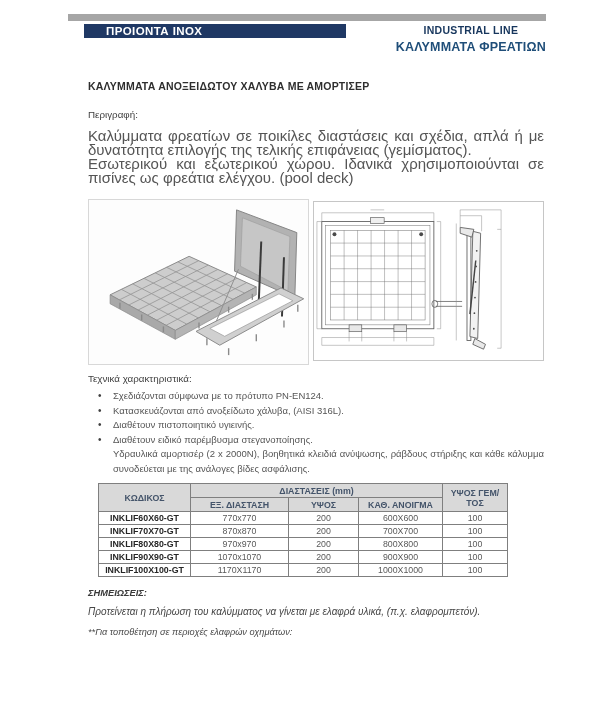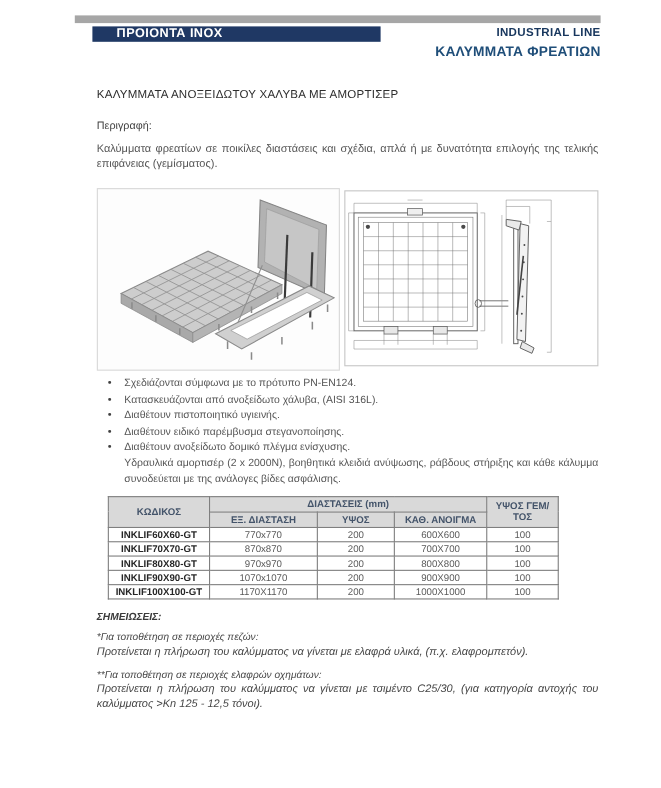--- a/index.html
+++ b/index.html
@@ -3,29 +3,29 @@
 <meta charset="utf-8">
 <style>
   html,body{margin:0;padding:0;background:#ffffff;}
   .page{position:relative;width:601px;height:716px;background:#ffffff;overflow:hidden;
         font-family:"Liberation Sans",sans-serif;color:#4d4d4d;}
   
   .topbar{position:absolute;left:68px;top:14px;width:478px;height:7px;background:#a6a6a6;}
   .brandbox{position:absolute;left:84px;top:24px;width:262px;height:14px;background:#1f3864;
             box-sizing:border-box;padding-left:22px;display:flex;align-items:center;}
   .brandbox span{color:#ffffff;font-weight:bold;font-size:11.5px;letter-spacing:.4px;}
-  .hdr-right{position:absolute;right:55px;top:25px;text-align:right;line-height:1;}
+  .hdr-right{position:absolute;right:55px;top:25px;text-align:center;line-height:1;}
   .hdr-line1{font-size:10.5px;font-weight:bold;color:#17365d;letter-spacing:.3px;}
   .hdr-line2{font-size:12.5px;font-weight:bold;color:#1f4e79;margin-top:5px;letter-spacing:.2px;}
   
   .content{position:absolute;left:88px;top:80px;width:456px;}
-  .page-title{font-size:10.5px;font-weight:normal;color:#2e2e2e;letter-spacing:.2px;margin:0;}
+  .page-title{font-size:10.5px;font-weight:bold;color:#2e2e2e;letter-spacing:.2px;margin:0;}
   .sec-head{font-size:9.8px;font-weight:normal;color:#3f3f3f;margin:0;}
   .desc-head{margin-top:17px;}
-  .para{font-size:10px;line-height:14px;text-align:justify;margin:0;color:#555555;}
+  .para{font-size:15px;line-height:14px;text-align:justify;margin:0;color:#555555;}
   .p1{margin-top:9px;}
   .note-underline{font-size:9.5px;line-height:14px;font-style:italic;font-weight:600;
                   text-decoration:underline;color:#454545;margin-top:1px;}
   
   .figures{display:flex;align-items:flex-start;margin-top:14px;}
   .fig-photo{width:219px;height:164px;border:1px solid #d8d8d8;background:#fdfdfd;}
   .fig-draw{width:229px;height:158px;border:1px solid #c6c6c6;background:#ffffff;margin-left:4px;margin-top:2px;}
   .fig-photo svg,.fig-draw svg{display:block;}
   
   .specs-head{margin-top:8px;}
@@ -63,20 +63,21 @@
     <div class="hdr-line1">INDUSTRIAL LINE</div>
     <div class="hdr-line2">ΚΑΛΥΜΜΑΤΑ ΦΡΕΑΤΙΩΝ</div>
   </div>
 
   <div class="content">
 
     <div class="page-title">ΚΑΛΥΜΜΑΤΑ ΑΝΟΞΕΙΔΩΤΟΥ ΧΑΛΥΒΑ ΜΕ ΑΜΟΡΤΙΣΕΡ</div>
 
     <div class="sec-head desc-head">Περιγραφή:</div>
     <p class="para p1">Καλύμματα φρεατίων σε ποικίλες διαστάσεις και σχέδια, απλά ή με δυνατότητα επιλογής της τελικής επιφάνειας (γεμίσματος).</p>
+    <p class="para">Εσωτερικού και εξωτερικού χώρου. Ιδανικά χρησιμοποιούνται σε πισίνες ως φρεάτια ελέγχου. (pool deck)</p>
 
     <div class="figures">
 
       <div class="fig-photo">
         <svg width="219" height="164" viewBox="0 0 219 166">
 
           <polygon points="20,96 100,57 168,88 86,132" fill="#cdcdcd" stroke="#8a8a8a" stroke-width="1"></polygon>
           <polygon points="20,96 86,132 86,141 20,105" fill="#a9a9a9" stroke="#8a8a8a" stroke-width="0.7"></polygon>
           <polygon points="86,132 168,88 168,96 86,141" fill="#b4b4b4" stroke="#8a8a8a" stroke-width="0.7"></polygon>
           <g stroke="#949494" stroke-width="0.8">
@@ -205,26 +206,26 @@
               <line x1="150" y1="8" x2="192" y2="8"></line>
             <line x1="150" y1="8" x2="150" y2="26"></line>
               <line x1="172" y1="14" x2="172" y2="30"></line>
               <line x1="192" y1="8" x2="192" y2="28"></line>
             <line x1="146" y1="22" x2="146" y2="142"></line>
           </g>
         </svg>
       </div>
     </div>
 
+    <div class="sec-head specs-head">Τεχνικά χαρακτηριστικά:</div>
     <ul class="specs">
       <li>Σχεδιάζονται σύμφωνα με το πρότυπο PN-EN124.</li>
       <li>Κατασκευάζονται από ανοξείδωτο χάλυβα, (AISI 316L).</li>
       <li>Διαθέτουν πιστοποιητικό υγιεινής.</li>
       <li>Διαθέτουν ειδικό παρέμβυσμα στεγανοποίησης.</li>
-      <li>Διαθέτουν ανοξείδωτο δομικό πλέγμα ενίσχυσης.</li>
     </ul>
     <p class="spec-cont">Υδραυλικά αμορτισέρ (2 x 2000N), βοηθητικά κλειδιά ανύψωσης, ράβδους στήριξης και κάθε κάλυμμα συνοδεύεται με της ανάλογες βίδες ασφάλισης.</p>
 
     <table class="spec-table">
       <colgroup>
         <col class="col-code">
           <col class="col-ext">
           <col class="col-h">
           <col class="col-clear">
           <col class="col-fill">
@@ -276,24 +277,22 @@
           <td class="val-cell">200</td>
           <td class="val-cell">1000X1000</td>
           <td class="val-cell">100</td>
         </tr>
       </tbody>
     </table>
 
     <div class="notes">
       <div class="notes-head">ΣΗΜΕΙΩΣΕΙΣ:</div>
       <div class="note-group">
-        <div class="note-lead">*Για τοποθέτηση σε περιοχές πεζών:</div>
         <div class="note-body">Προτείνεται η πλήρωση του καλύμματος να γίνεται με ελαφρά υλικά, (π.χ. ελαφρομπετόν).</div>
       </div>
       <div class="note-group">
         <div class="note-lead">**Για τοποθέτηση σε περιοχές ελαφρών οχημάτων:</div>
-        <div class="note-body">Προτείνεται η πλήρωση του καλύμματος να γίνεται με τσιμέντο C25/30, (για κατηγορία αντοχής του καλύμματος &gt;Κn 125 - 12,5 τόνοι).</div>
       </div>
 
     </div>
 
   </div>
 </div>
 
 </body></html>

